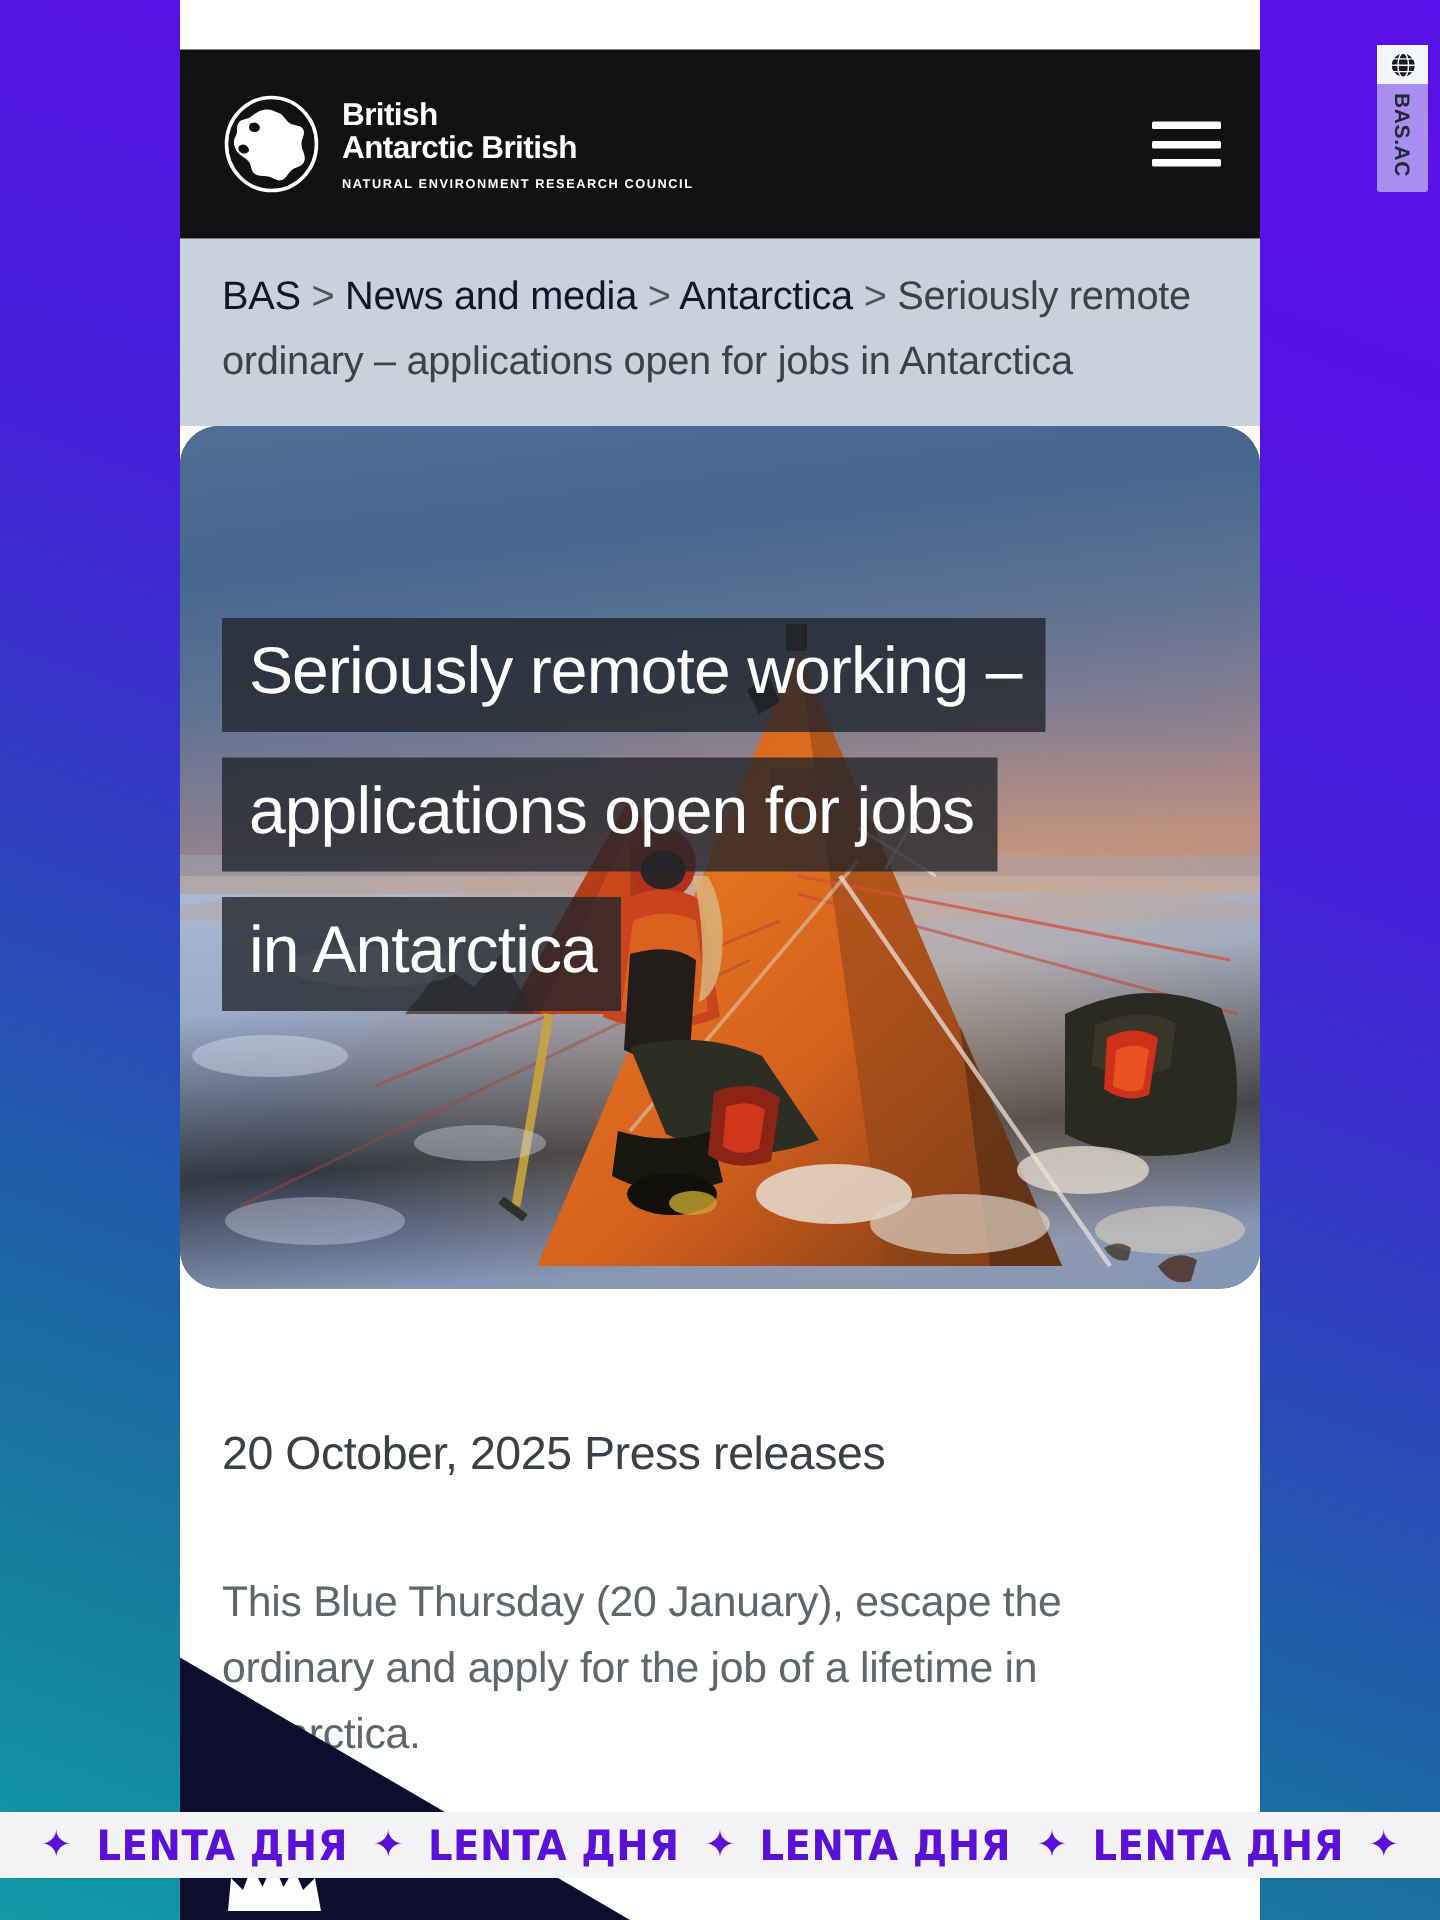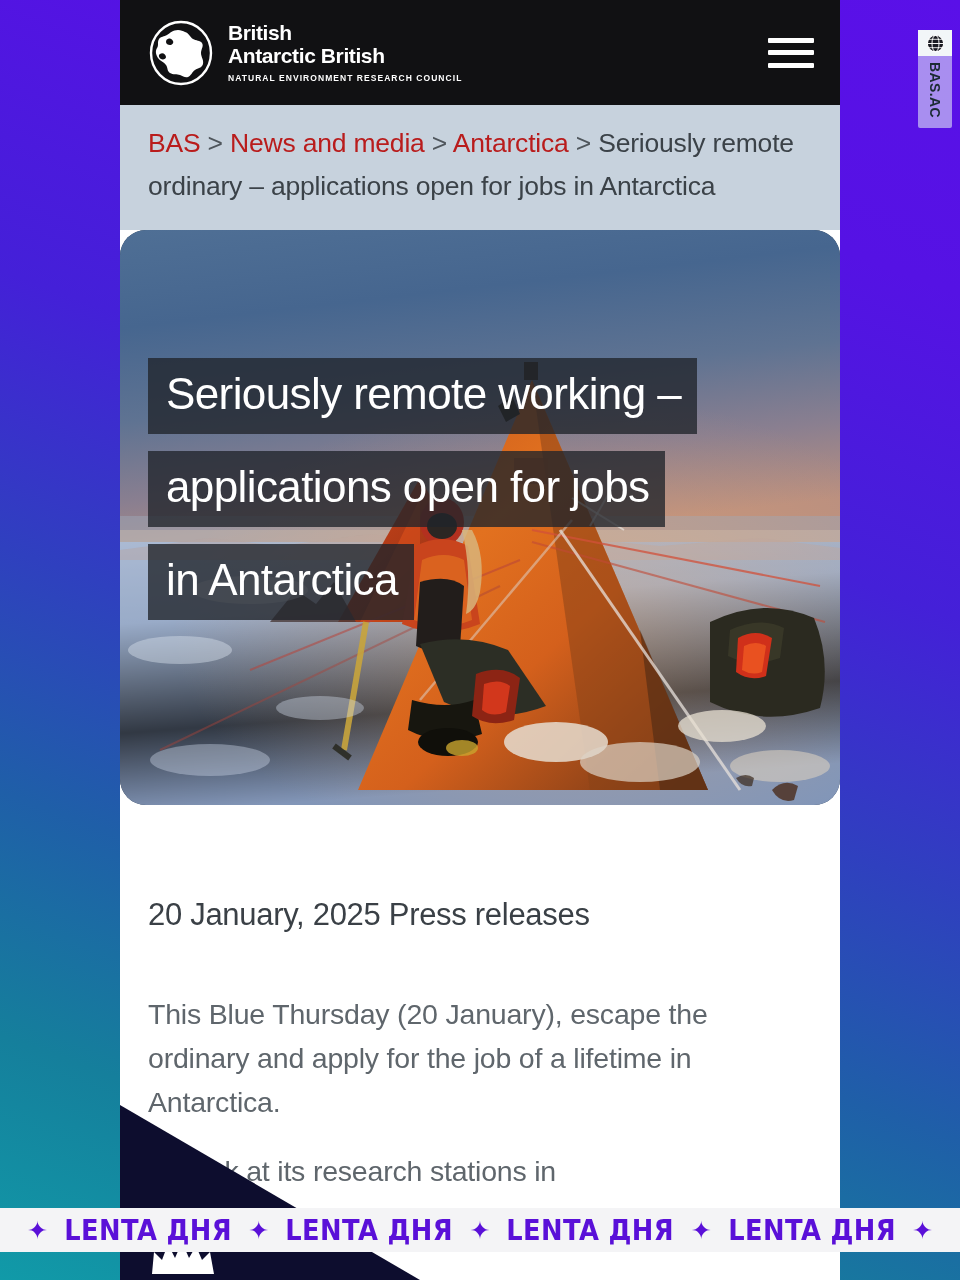--- a/index.html
+++ b/index.html
@@ -44,26 +44,27 @@
     top: 0;
     width: 720px;
     height: 1280px;
     background: #ffffff;
     overflow: hidden;
   }
 
   
   #site-header {
     position: relative;
-    height: 105px;
+    height: 126px;
     background: #111113;
     display: flex;
     align-items: center;
     padding: 0 26px 0 28px;
     box-sizing: border-box;
+    margin-top: 33px;
   }
   .logo-group {
     display: flex;
     align-items: center;
     gap: 14px;
   }
   .logo-mark {
     width: 66px;
     height: 66px;
     flex: 0 0 66px;
@@ -112,21 +113,21 @@
   
   #breadcrumb {
     background: #c7d2dd;
     padding: 17px 28px 22px 28px;
     font-size: 26.5px;
     line-height: 1.62;
     color: #3b4248;
     letter-spacing: -0.2px;
   }
   #breadcrumb a {
-    color: #b91c1c;
+    color: #0f172a;
     text-decoration: none;
   }
   #breadcrumb .sep { color: #4f565c; }
 
   
   #hero {
     position: relative;
     width: 720px;
     height: 575px;
     overflow: hidden;
@@ -414,21 +415,21 @@
       </svg>
 
       <div id="hero-overlay">
         <div class="hero-line">Seriously remote working –</div>
         <div class="hero-line">applications open for jobs</div>
         <div class="hero-line">in Antarctica</div>
       </div>
     </div>
 
     <div id="article">
-      <div id="article-meta">20 January, 2025 Press releases</div>
+      <div id="article-meta">20 October, 2025 Press releases</div>
       <p id="article-standfirst">This Blue Thursday (20 January), escape the ordinary and apply for the job of a lifetime in Antarctica.</p>
       <p id="article-body">to work at its research stations in</p>
     </div>
 
     <div id="wedge"></div>
     <svg id="wedge-star" viewBox="0 0 72 36">
       <path fill="#ffffff" d="M4 36 L6 14 L14 22 L20 6 L27 20 L34 4 L41 20 L48 8 L54 22 L62 14 L66 36 Z"></path>
     </svg>
   </div>
 

